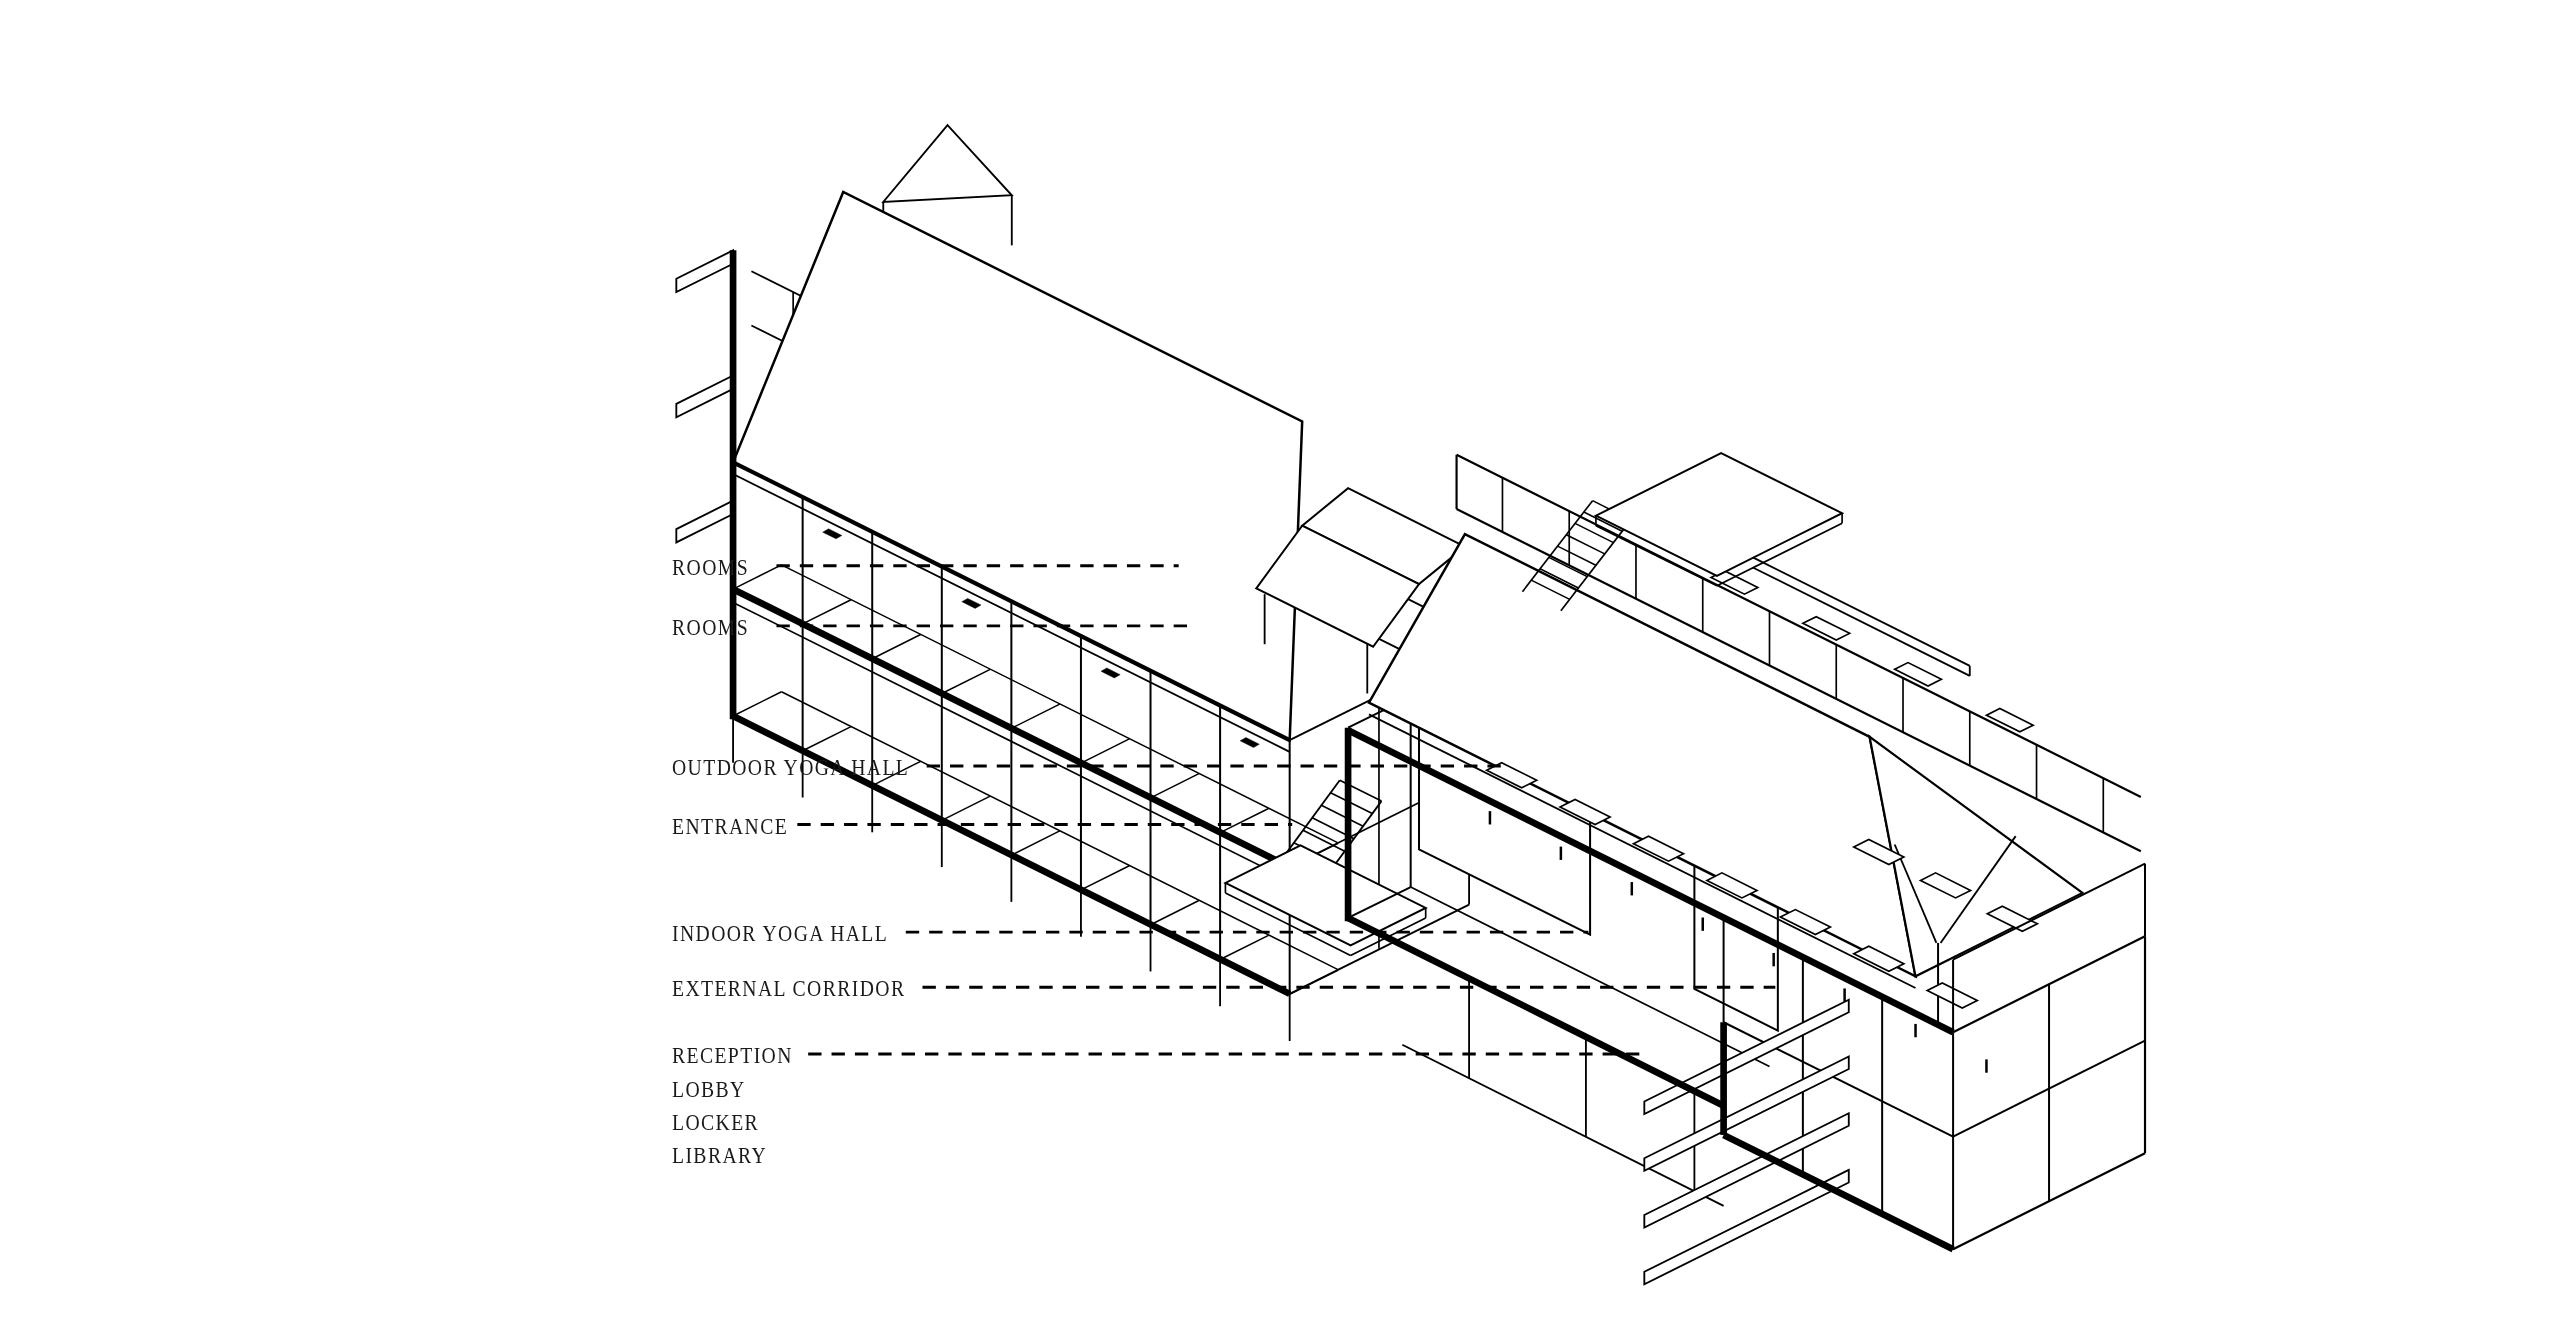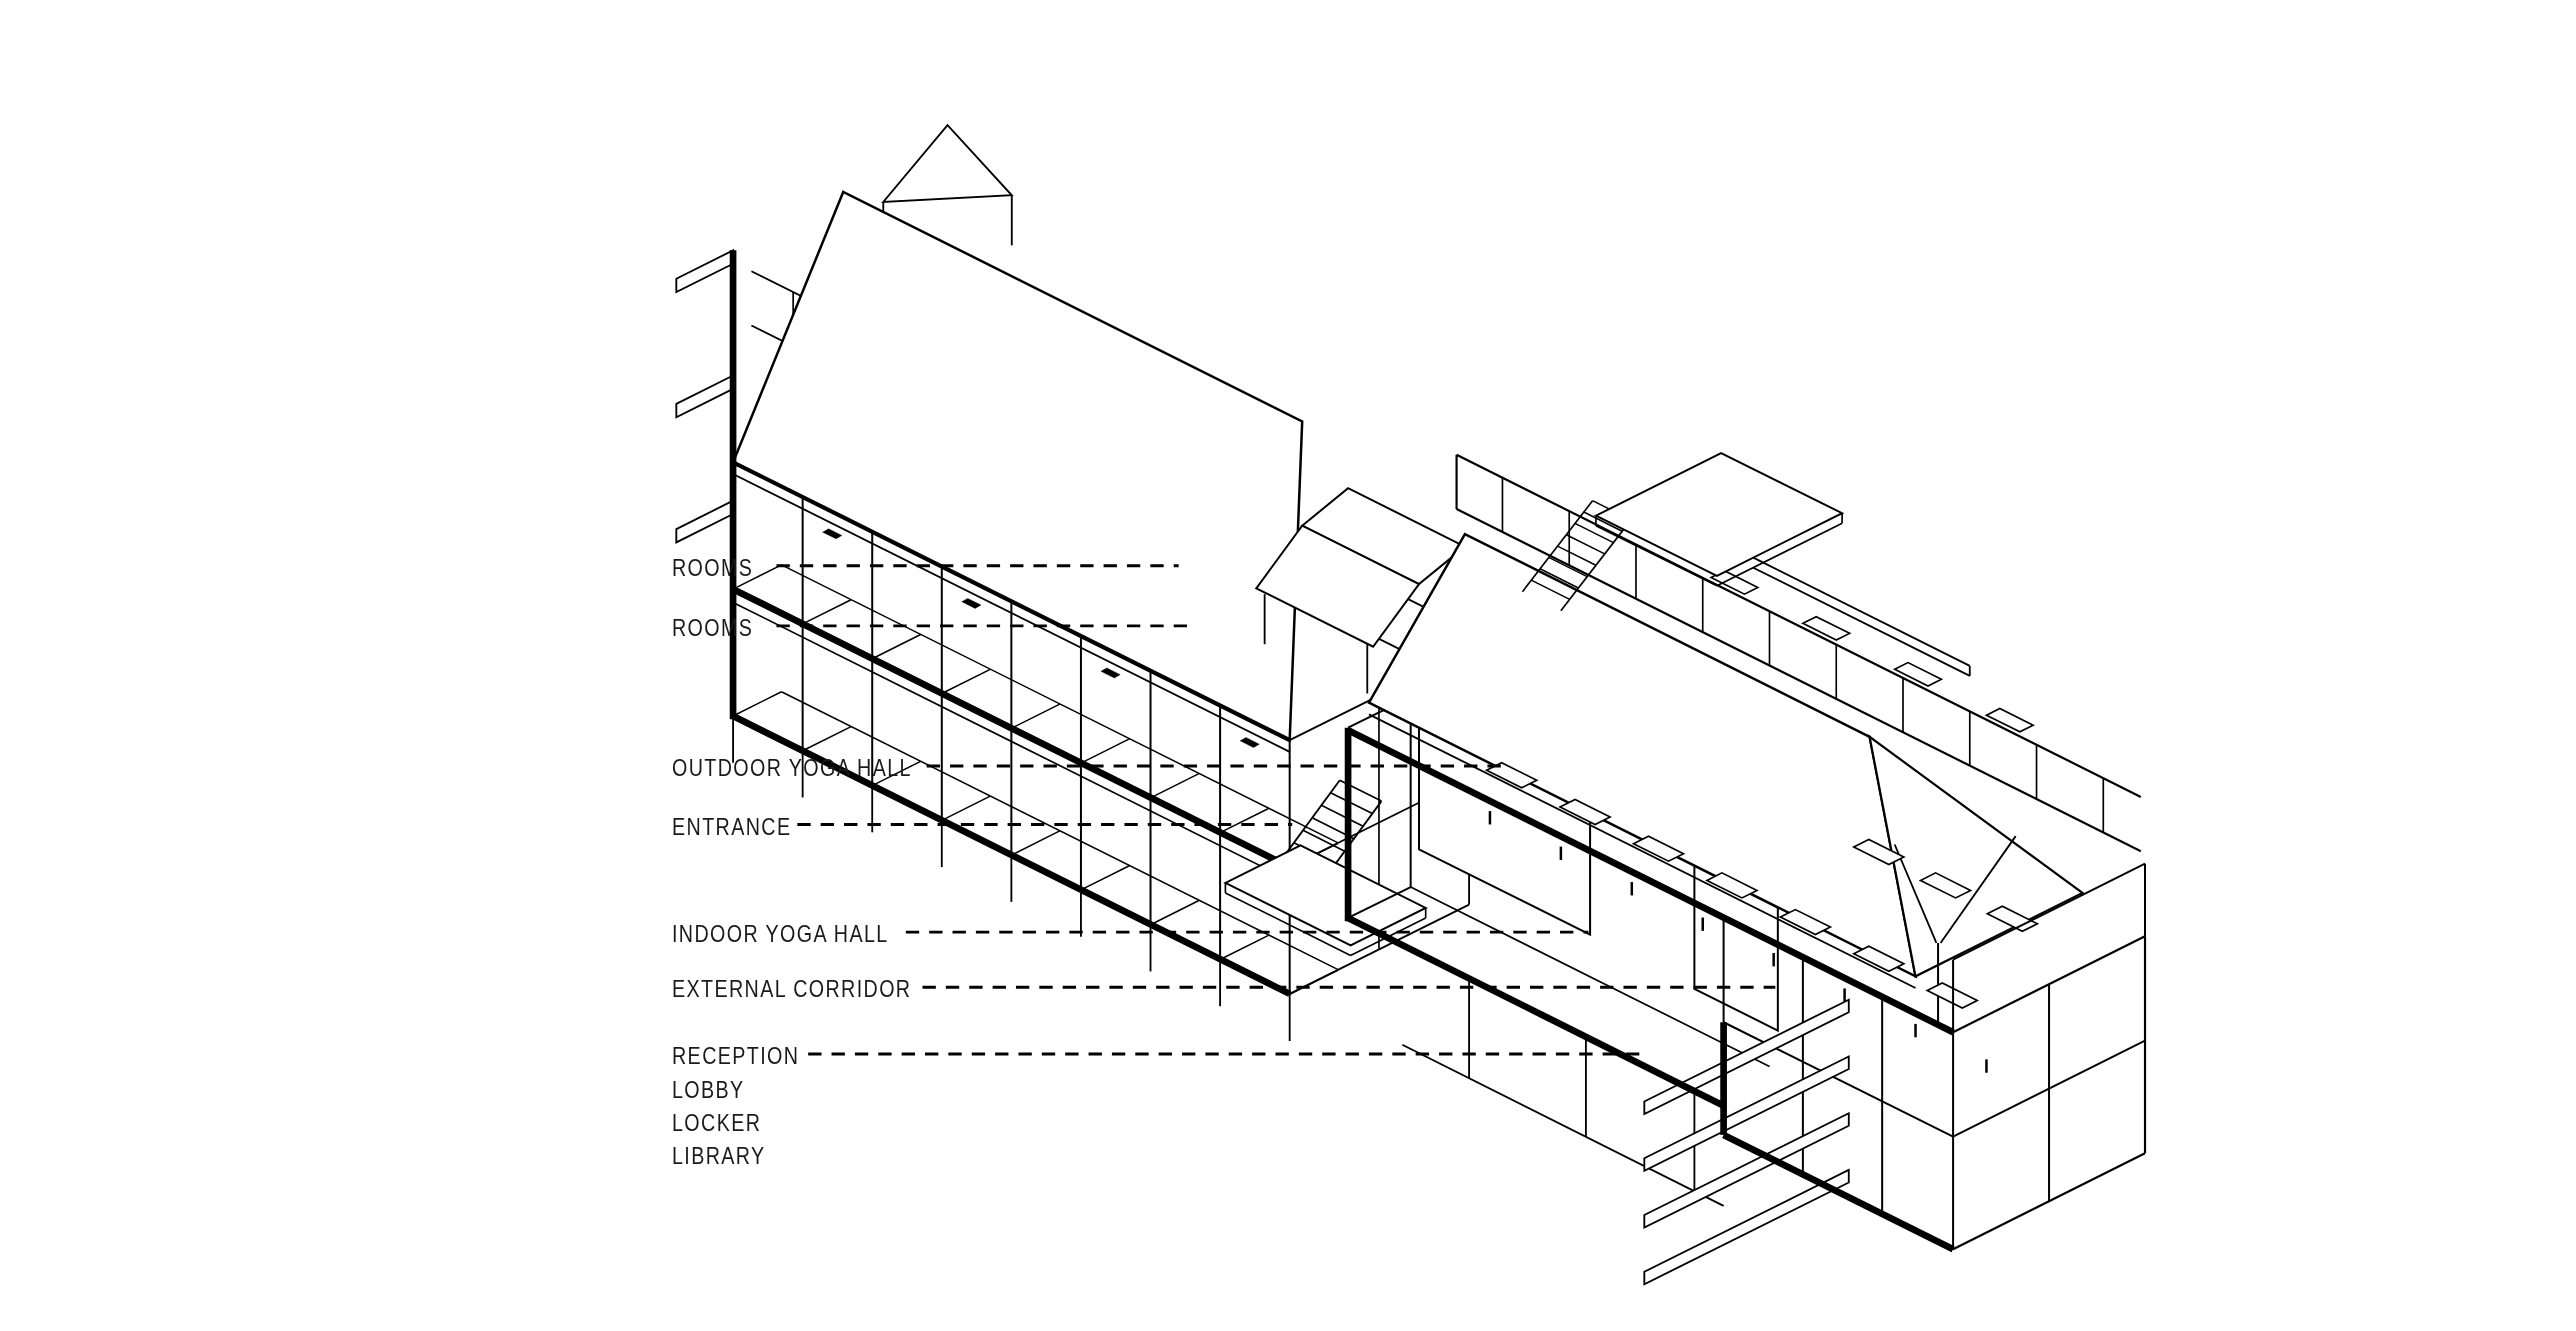--- a/index.html
+++ b/index.html
@@ -1,17 +1,17 @@
 <!DOCTYPE html>
 <html style="font-size:13.4px"><head>
 <meta charset="utf-8">
 <style>
   html,body{margin:0;padding:0;background:#ffffff;}
   #canvas{position:relative;width:2576px;height:1331px;background:#fff;overflow:hidden;
-          font-family:Liberation Sans, sans-serif;}
+          font-family:Liberation Serif, serif;}
   #iso{position:absolute;left:0;top:0;width:2576px;height:1331px;}
   .lbl{position:absolute;color:#1a1a1a;font-size:24px;letter-spacing:1.7px;white-space:nowrap;
        transform:scaleX(.82);transform-origin:left center;line-height:33px;font-weight:400;}
 </style>
 </head>
 <body>
 
 <div id="canvas">
 
   <svg id="iso" viewBox="0 0 3086 1595" xmlns="http://www.w3.org/2000/svg">

